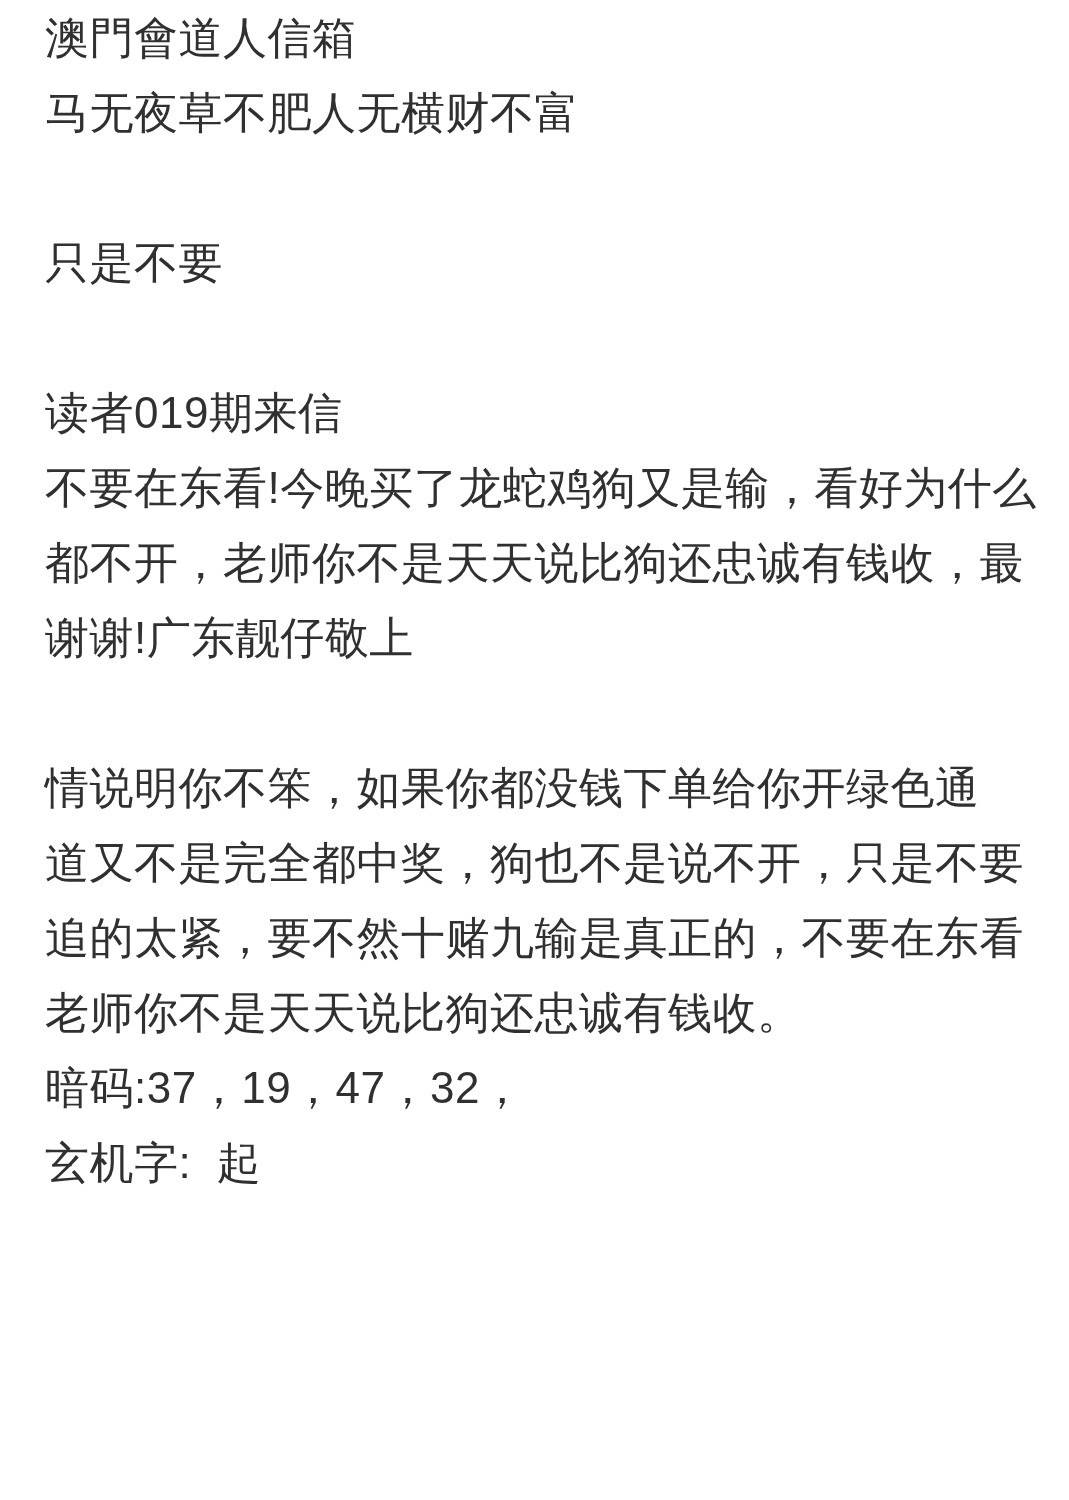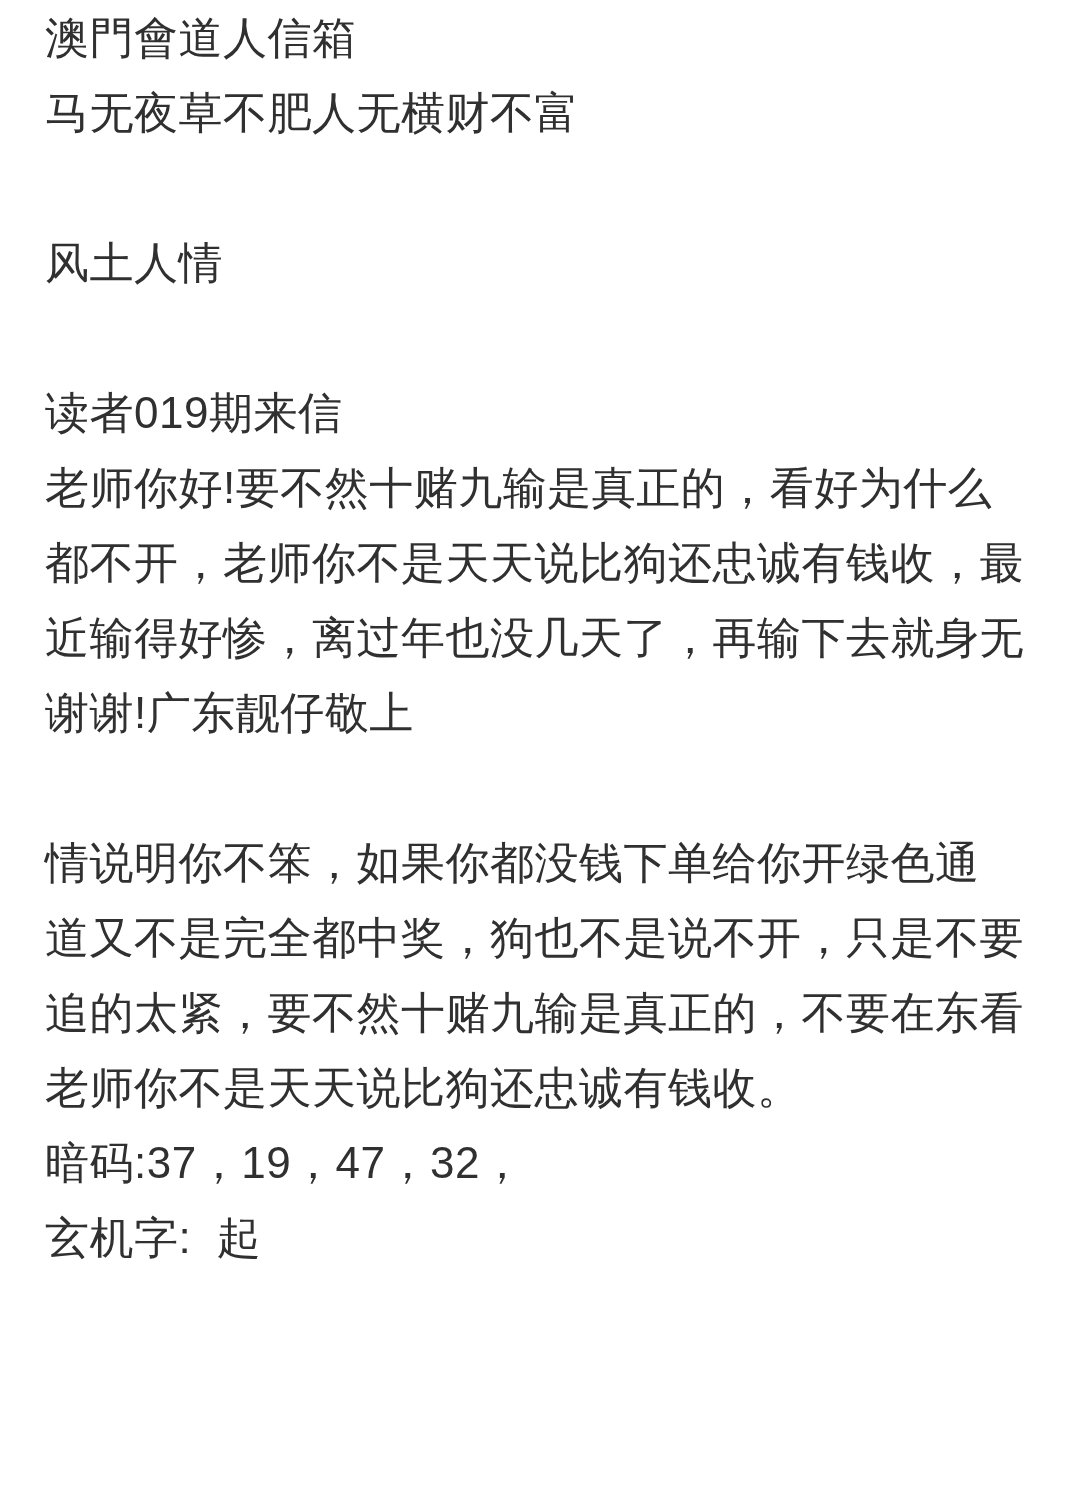--- a/index.html
+++ b/index.html
@@ -30,26 +30,25 @@
   }
 </style>
 </head>
 <body>
 
 <div class="page">
   <div class="text-block">
     <div class="line">澳門會道人信箱</div>
     <div class="line">马无夜草不肥人无横财不富</div>
     <div class="line"></div>
-    <div class="line">风土人情</div>
+    <div class="line">只是不要</div>
     <div class="line"></div>
     <div class="line">读者019期来信</div>
-    <div class="line">老师你好!要不然十赌九输是真正的，看好为什么</div>
+    <div class="line">不要在东看!今晚买了龙蛇鸡狗又是输，看好为什么</div>
     <div class="line">都不开，老师你不是天天说比狗还忠诚有钱收，最</div>
-    <div class="line">近输得好惨，离过年也没几天了，再输下去就身无</div>
     <div class="line">谢谢!广东靓仔敬上</div>
     <div class="line"></div>
     <div class="line">情说明你不笨，如果你都没钱下单给你开绿色通</div>
     <div class="line">道又不是完全都中奖，狗也不是说不开，只是不要</div>
     <div class="line">追的太紧，要不然十赌九输是真正的，不要在东看</div>
     <div class="line">老师你不是天天说比狗还忠诚有钱收。</div>
     <div class="line">暗码:37，19，47，32，</div>
     <div class="line">玄机字:  起</div>
   </div>
 </div>

